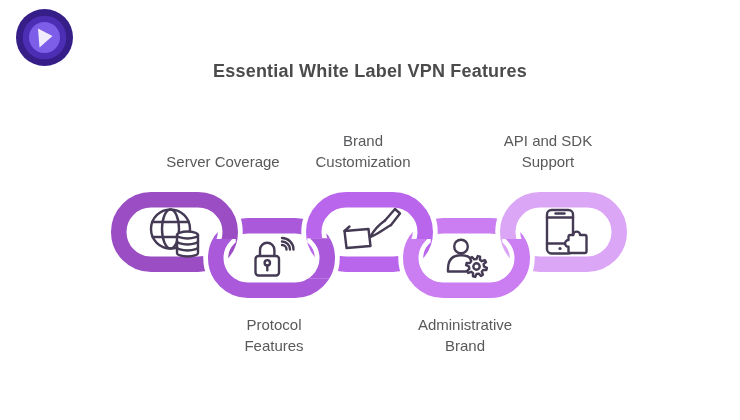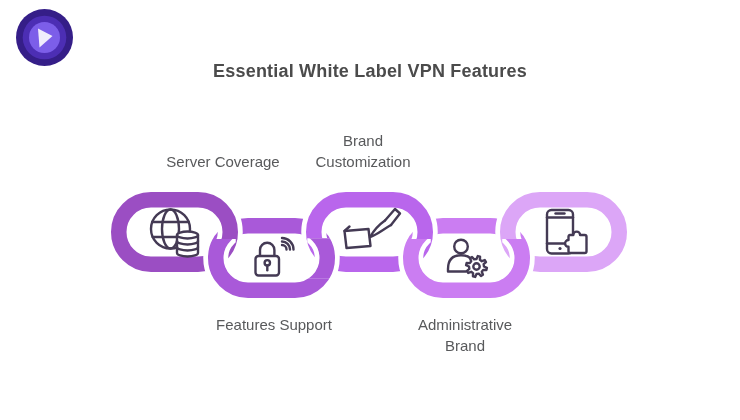--- a/index.html
+++ b/index.html
@@ -110,17 +110,18 @@
         <rect x="-16.5" y="-22" width="26" height="43.5" rx="4.5" fill="#fff"></rect>
         <path d="M-16.5,-14.5H9.5" fill="none"></path>
         <path d="M-16.5,11.5H9.5" fill="none"></path>
         <path d="M-8,-18.5H1" fill="none"></path>
         <circle cx="-3.5" cy="16.5" r="1.6" fill="#443A54" stroke="none"></circle>
         <path d="M6.5,3L9.8,3A3.4,3.4 0 0 1 16.6,3L21.2,3Q23,3 23,4.8L23,19.2Q23,21 21.2,21L6.8,21Q5,21 5,19.2L5,14.8A3.4,3.4 0 0 1 5,8L5,4.8Q5,3 6.5,3Z" fill="#fff"></path>
       </g>
     </svg>
 
   <div class="flabel" style="left:118px;bottom:248px;margin-left:46px;">Server Coverage</div>
-  <div class="flabel" style="left:215px;top:314px;">Features Support</div>
+  <div class="flabel" style="left:215px;top:314px;">Protocol Features</div>
   <div class="flabel" style="left:304px;bottom:248px;">Brand Customization</div>
   <div class="flabel" style="left:406px;top:314px;">Administrative Brand</div>
+  <div class="flabel" style="left:489px;bottom:248px;">API and SDK Support</div>
 
 </div>
 
 </body></html>

